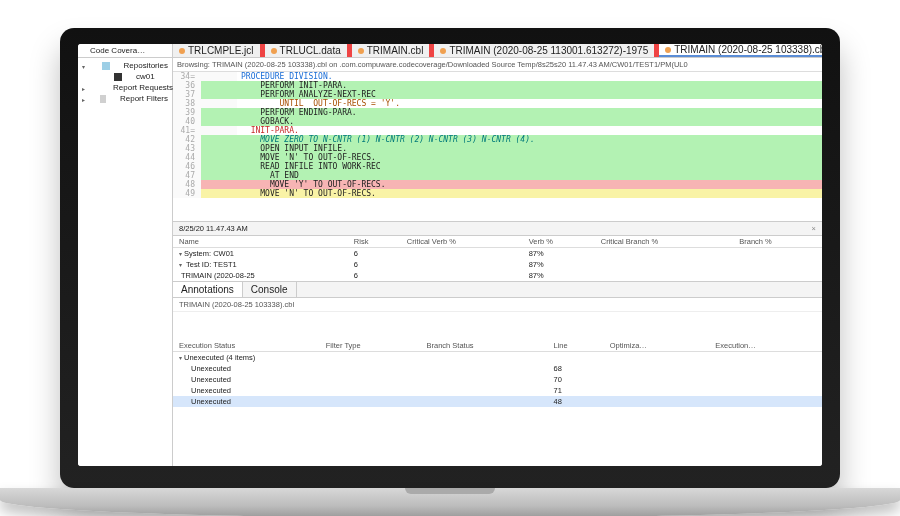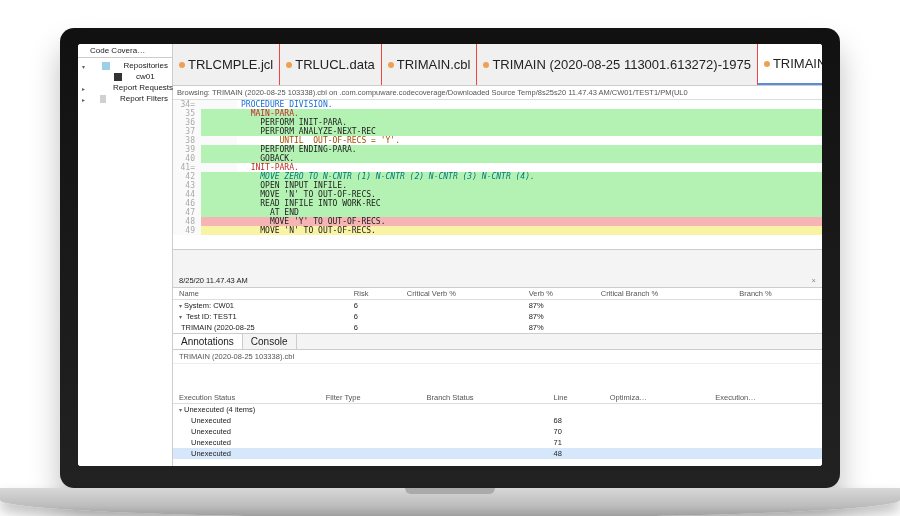--- a/index.html
+++ b/index.html
@@ -92,26 +92,26 @@
   .tabbar {
     display:flex;
     border-bottom:1px solid #ccc;
     background:#ece9d8;
     overflow:hidden;
   }
   .tab {
     display:flex;
     align-items:center;
     gap:3px;
-    padding:12px 6px;
-    border-right:1px solid #ef4444;
+    padding:0 6px;
+    border-right:5px solid #ef4444;
     background:#f0f0f0;
     white-space:nowrap;
     cursor:pointer;
-    font-size:13px;
+    font-size:10px;
   }
   .tab.active { background:#fff; border-bottom:2px solid #5b8dd6;}
   .dot { width:6px;height:6px;border-radius:50%;display:inline-block; background:#f0a050; }
 
   .pathbar {
     padding:2px 4px;
     font-size:7.5px;
     color:#555;
     border-bottom:1px solid #ddd;
     background:#fff;
@@ -137,21 +137,20 @@
   .hl-red { background:#f7b4b4; }
   .txt-blue { color:#1a6dd6; }
   .txt-red { color:#c62828; }
   .txt-brown { color:#a64d00; }
   .txt-teal { color:#007a7a;font-style:italic; }
 
   
   .summary {
     border-bottom:1px solid #ccc;
     background:#fff;
-    margin-top:24px;
   }
   .panel-tab {
     padding:2px 6px;
     font-size:7.5px;
     border-bottom:1px solid #ccc;
     background:#f4f4f4;
     display:flex;
     gap:4px;
     align-items:center;
   }
@@ -233,25 +232,20 @@
           </div>
         </div>
 
       <div class="pathbar">Browsing: TRIMAIN (2020-08-25 103338).cbl on .com.compuware.codecoverage/Downloaded Source Temp/8s25s20 11.47.43 AM/CW01/TEST1/PM(UL0</div>
 
       <div class="code" id="code">
           <div class="line">
             <div class="ln">34=</div>
             <div class="gutter "></div>
             <div class="src txt-blue ">PROCEDURE DIVISION.</div>
-          </div>
-          <div class="line">
-            <div class="ln">35</div>
-            <div class="gutter hl-green"></div>
-            <div class="src txt-red hl-green">  MAIN-PARA.</div>
           </div>
           <div class="line">
             <div class="ln">36</div>
             <div class="gutter hl-green"></div>
             <div class="src hl-green">    PERFORM INIT-PARA.</div>
           </div>
           <div class="line">
             <div class="ln">37</div>
             <div class="gutter hl-green"></div>
             <div class="src hl-green">    PERFORM ANALYZE-NEXT-REC</div>

